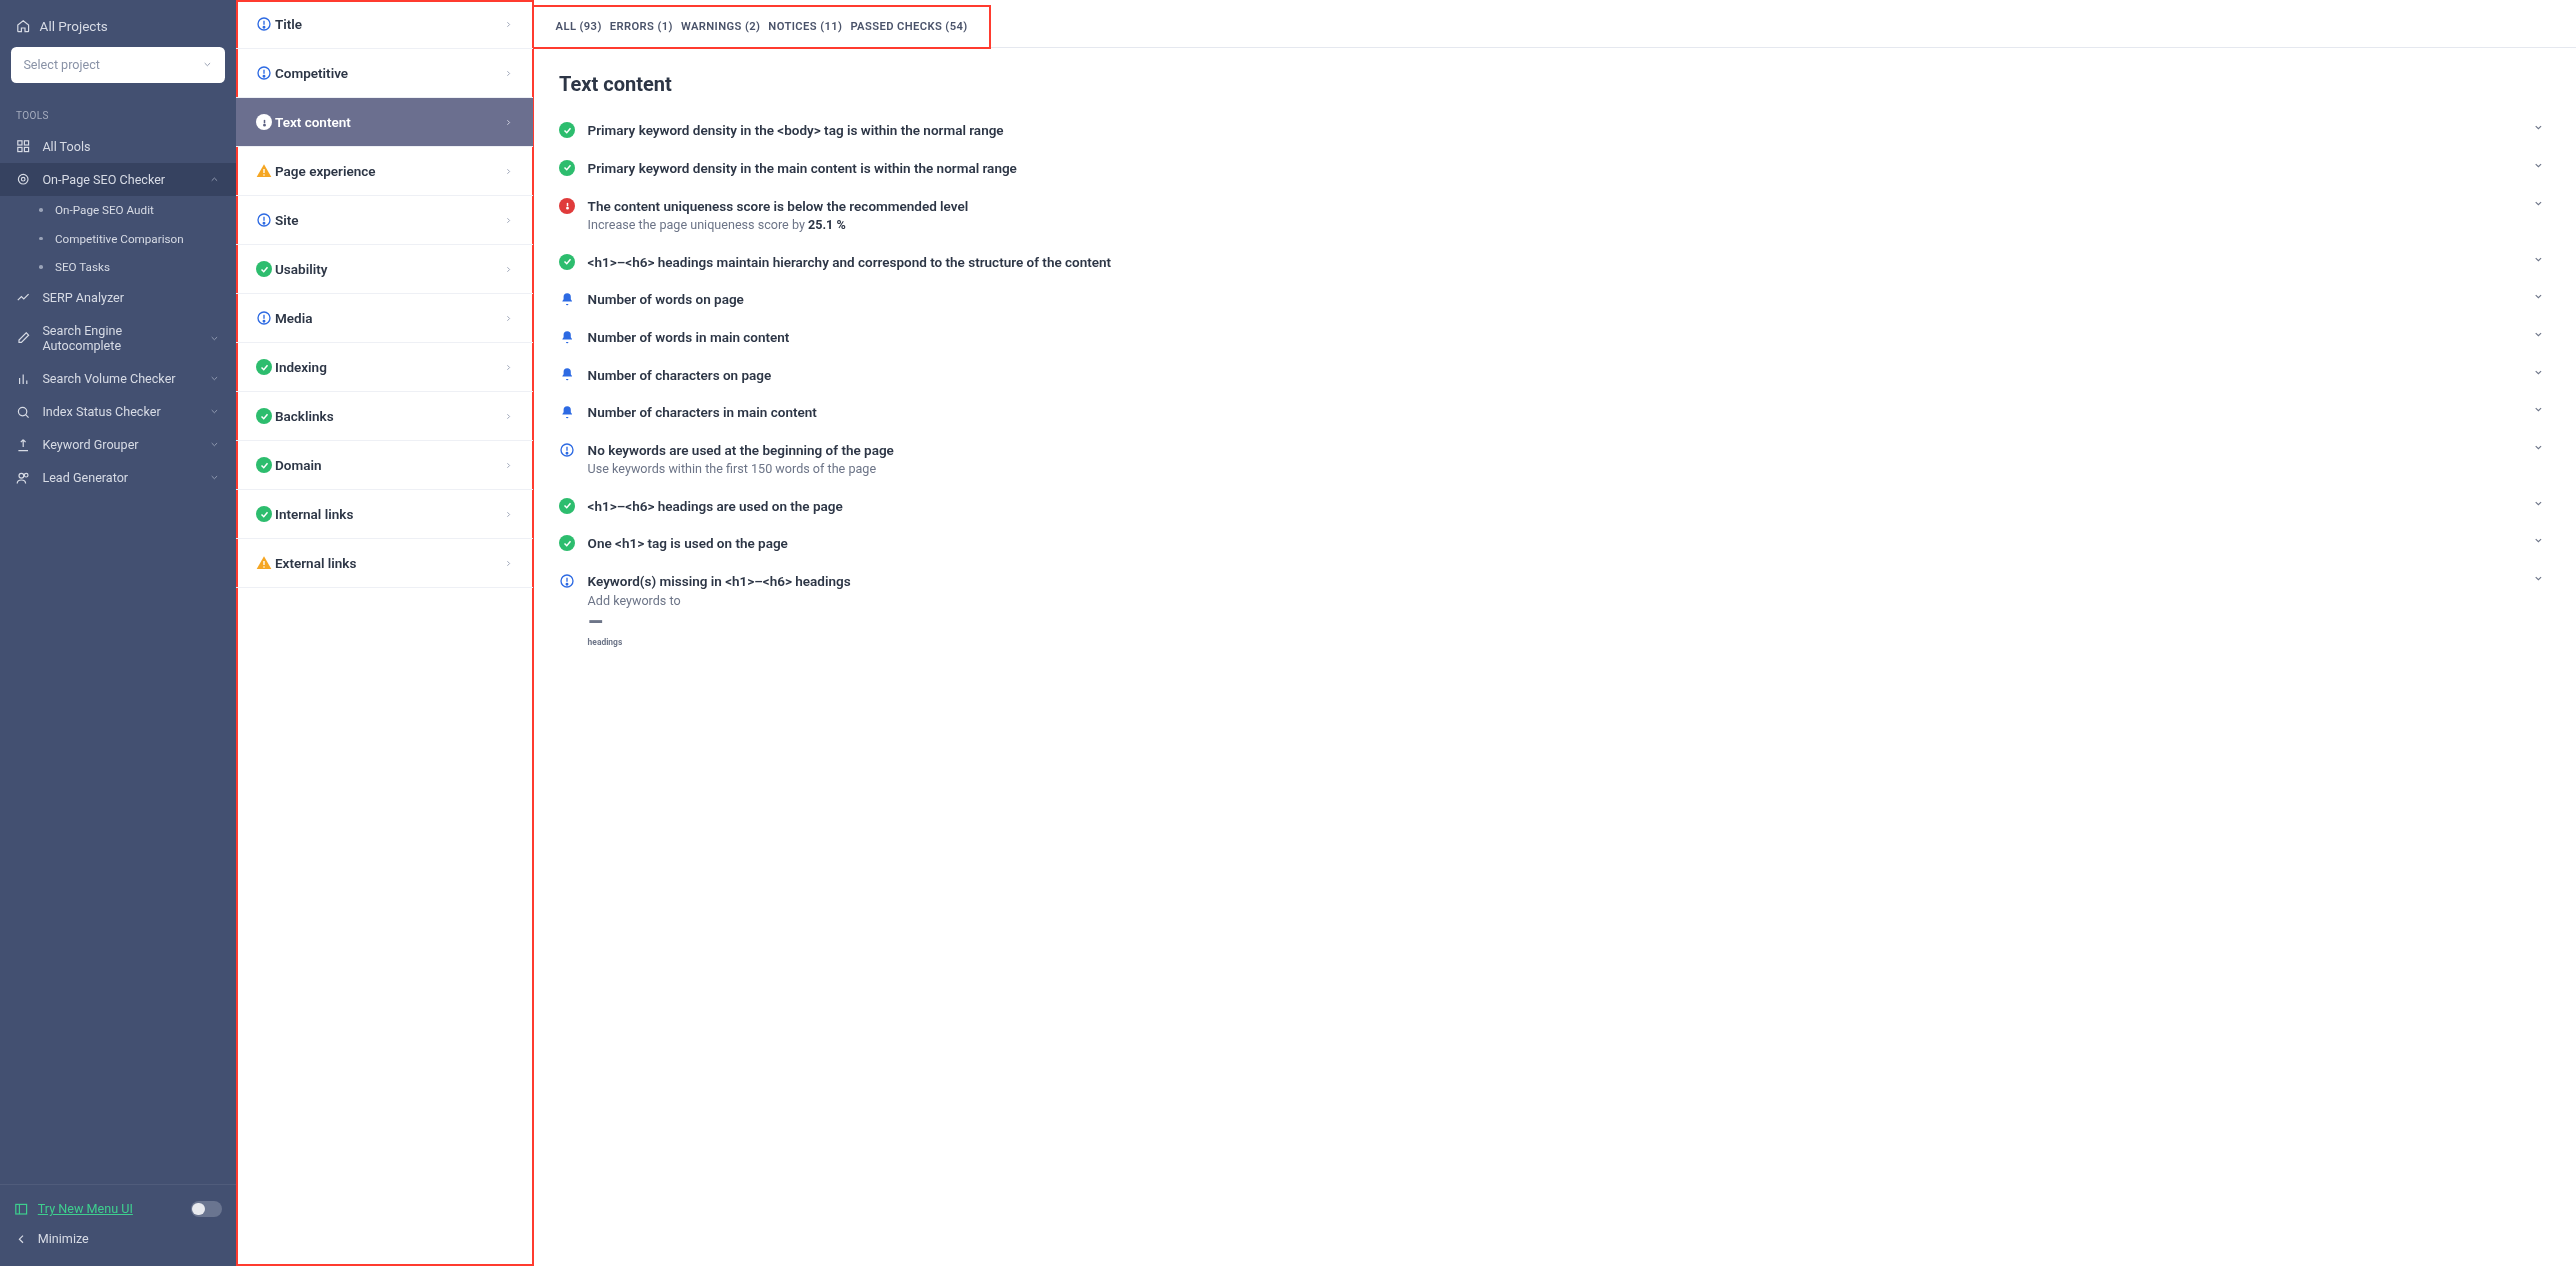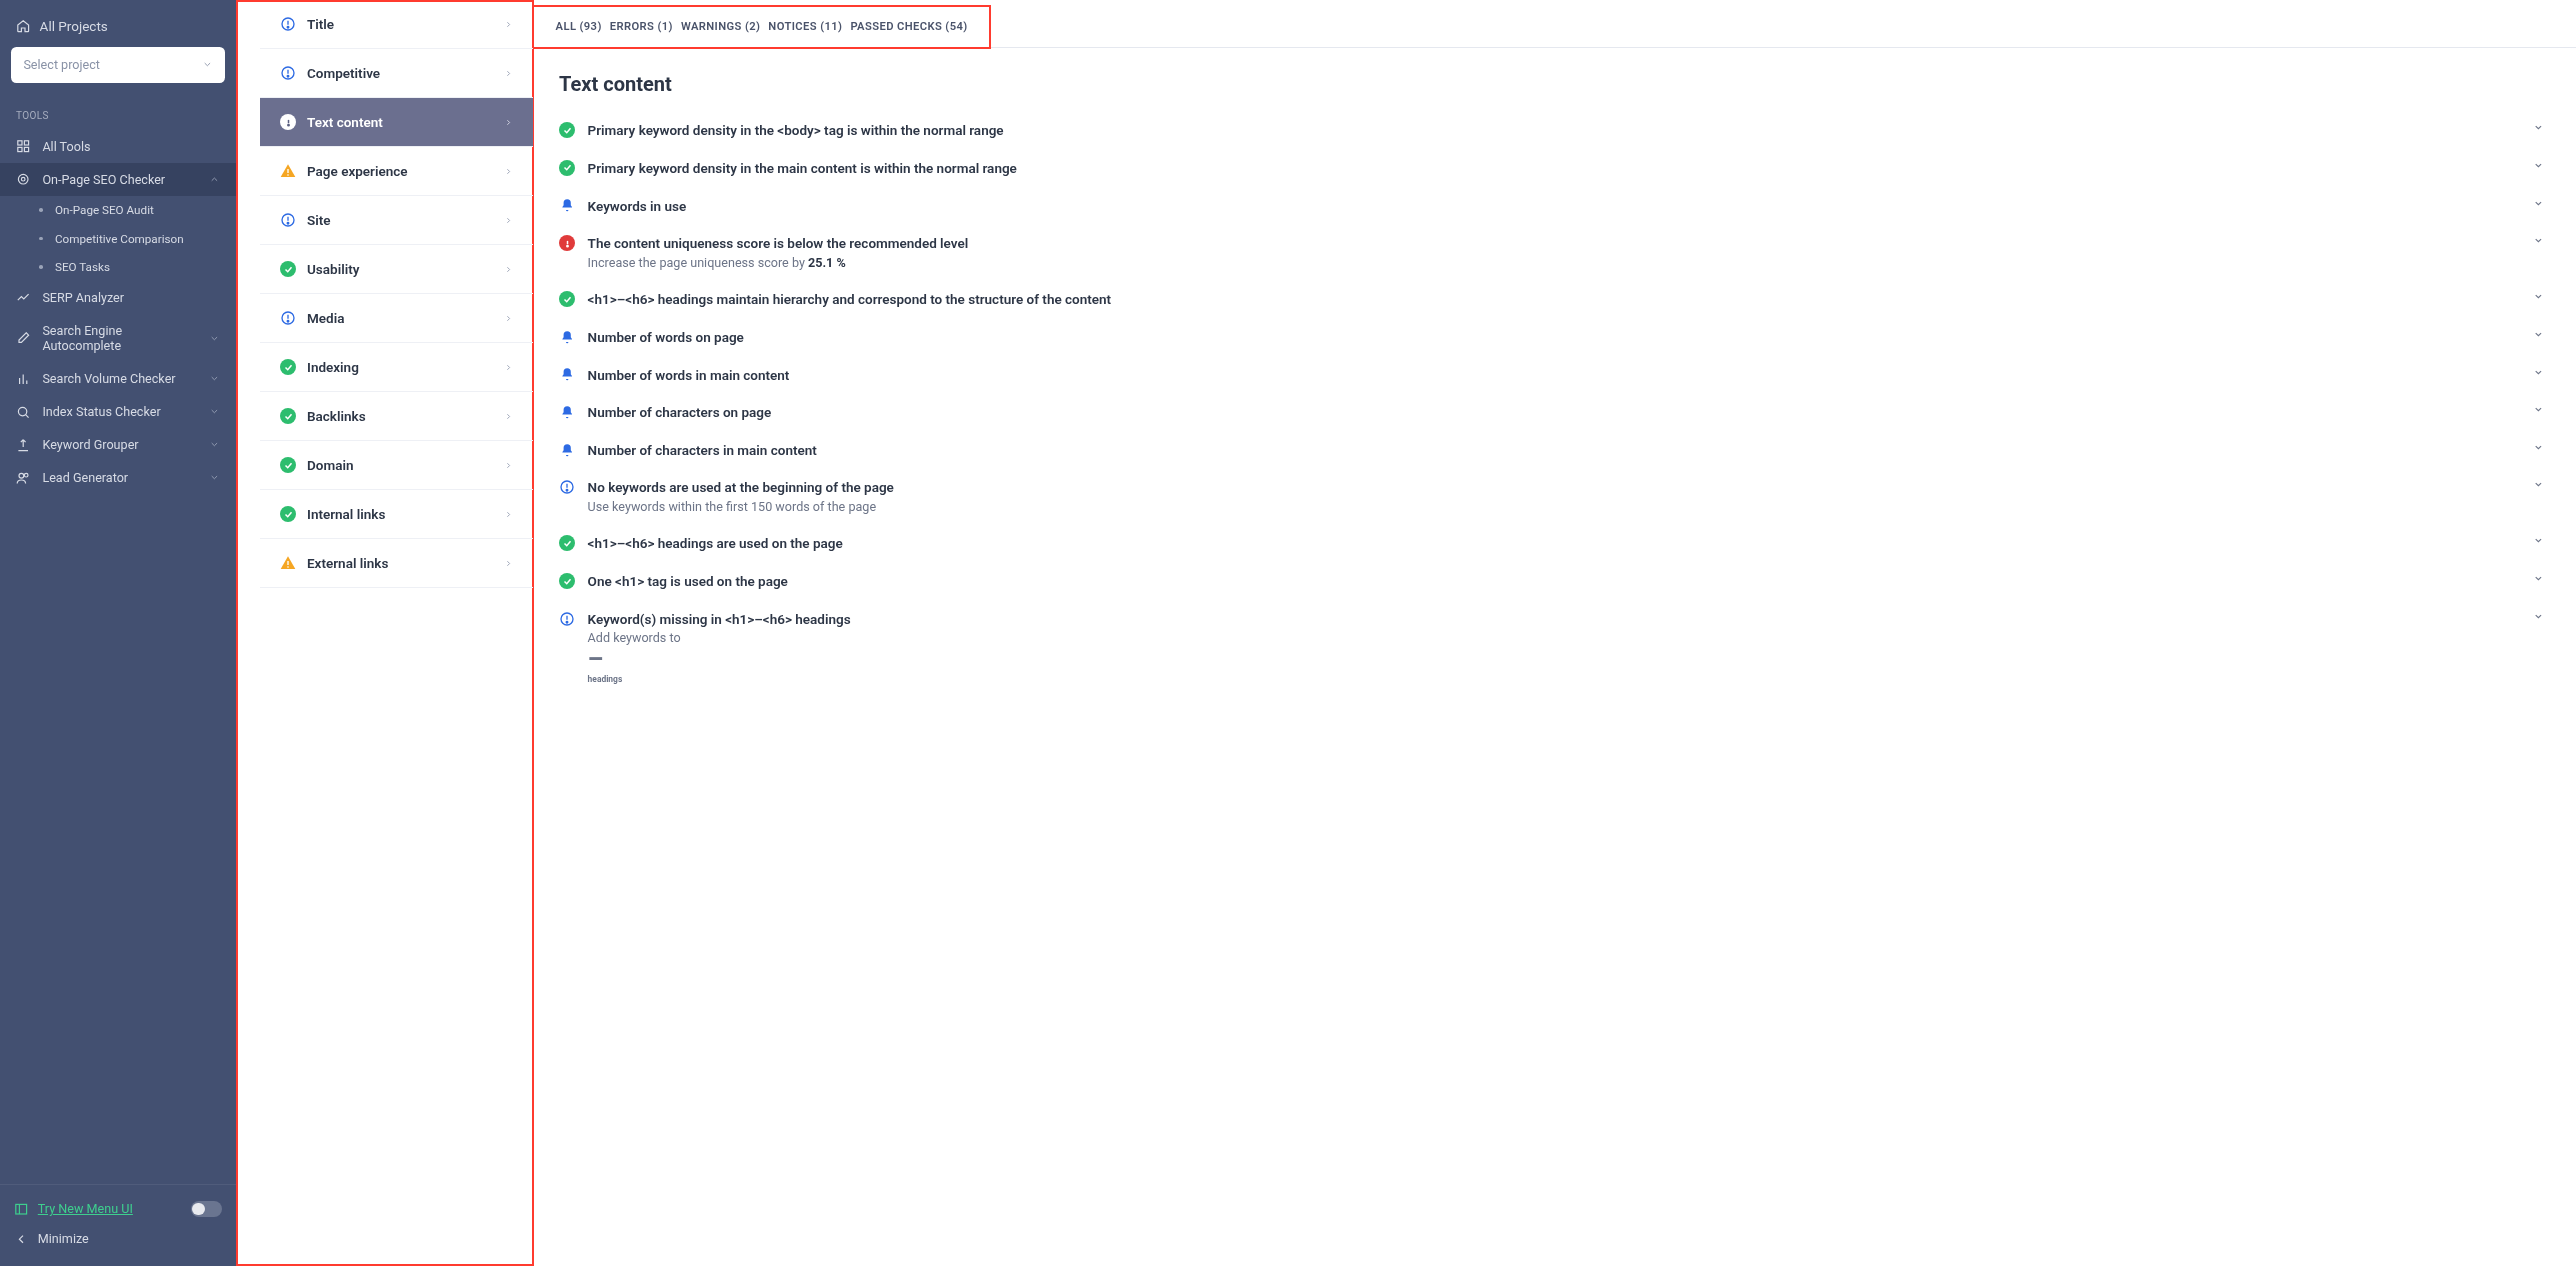--- a/index.html
+++ b/index.html
@@ -22,21 +22,21 @@
 .nav-sub .dot { width: 3.6px; height: 3.6px; border-radius: 50%; background: #9aa3b8; flex-shrink: 0; }
 
 .sidebar-bottom { padding: 9px 14.4px 12.6px; border-top: 0.9px solid rgba(255,255,255,0.07); }
 .try-row { display: flex; align-items: center; gap: 9px; padding: 7.2px 0; color: #3ecf8e; font-size: 12.6px; cursor: pointer; text-decoration: underline; }
 .toggle { margin-left: auto; width: 31px; height: 16px; background: #6a7590; border-radius: 9px; position: relative; }
 .toggle::after { content: ""; position: absolute; width: 12.6px; height: 12.6px; background: #e8eaef; border-radius: 50%; top: 1.8px; left: 1.8px; }
 .min-row { display: flex; align-items: center; gap: 9px; padding: 7.2px 0; color: #d7dbe5; font-size: 12.6px; cursor: pointer; }
 
 
 .cats { width: 298px; flex-shrink: 0; border-right: 0.9px solid #e5e8ef; background: #fff; outline: 2.7px solid #ff3b2f; outline-offset: -2.7px; }
-.cat { display: flex; align-items: center; gap: 11px; padding: 16px 20px; border-bottom: 0.9px solid #eef0f5; font-size: 13.5px; font-weight: 600; color: #2d3646; cursor: pointer; position: relative; margin-left: 24px; }
+.cat { display: flex; align-items: center; gap: 3px; padding: 16px 20px; border-bottom: 0.9px solid #eef0f5; font-size: 13.5px; font-weight: 600; color: #2d3646; cursor: pointer; position: relative; }
 .cat.active { background: #6b6f8f; color: #fff; }
 .cat .chev { margin-left: auto; color: #98a0b3; font-size: 12.6px; }
 .cat.active .chev { color: #d5d7e3; }
 
 
 .main { flex: 1; display: flex; flex-direction: column; overflow: hidden; }
 .tabs-wrap { padding: 7.2px 0 0 0; border-bottom: 0.9px solid #e5e8ef; position: relative; }
 .tabs-box { display: inline-flex; gap: 8px; padding: 12.6px 21.6px 14.4px; outline: 2.7px solid #ff3b2f; }
 .tab { font-size: 11.2px; letter-spacing: 0.4px; font-weight: 600; color: #4a536a; cursor: pointer; white-space: nowrap; }
 
@@ -438,35 +438,20 @@
           <div class="body">
             <div class="hdr">Primary keyword density in the main content is within the normal range</div>
           </div>
           <span class="expand">
             <svg width="10.8" height="10.8" viewBox="0 0 24 24" fill="none" stroke="#6d7588" stroke-width="2.5">
               <polyline points="6 9 12 15 18 9"></polyline>
             </svg>
           </span>
         </div>
         <div class="check">
-          <span style="width:16px;height:16px;display:inline-flex;align-items:center;justify-content:center;flex-shrink:0">
-            <svg width="14.4" height="14.4" viewBox="0 0 24 24" fill="#2d6ae3">
-              <path d="M12 2a6 6 0 0 0-6 6v4l-2 3v1h16v-1l-2-3V8a6 6 0 0 0-6-6zm-2 18a2 2 0 0 0 4 0h-4z"></path>
-            </svg>
-          </span>
-          <div class="body">
-            <div class="hdr">Keywords in use</div>
-          </div>
-          <span class="expand">
-            <svg width="10.8" height="10.8" viewBox="0 0 24 24" fill="none" stroke="#6d7588" stroke-width="2.5">
-              <polyline points="6 9 12 15 18 9"></polyline>
-            </svg>
-          </span>
-        </div>
-        <div class="check">
           <span class="sicon error">
             <svg width="9" height="9" viewBox="0 0 24 24" fill="none" stroke="#fff" stroke-width="4">
               <line x1="12" y1="5" x2="12" y2="14"></line>
               <circle cx="12" cy="19" r="1.8" fill="#fff"></circle>
             </svg>
           </span>
           <div class="body">
             <div class="hdr">The content uniqueness score is below the recommended level</div>
             <div class="sub">Increase the page uniqueness score by <b>25.1 %</b></div>
           </div>

